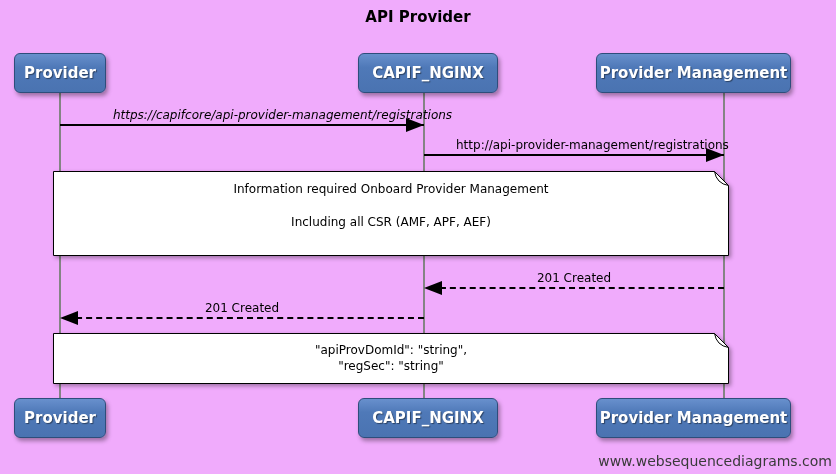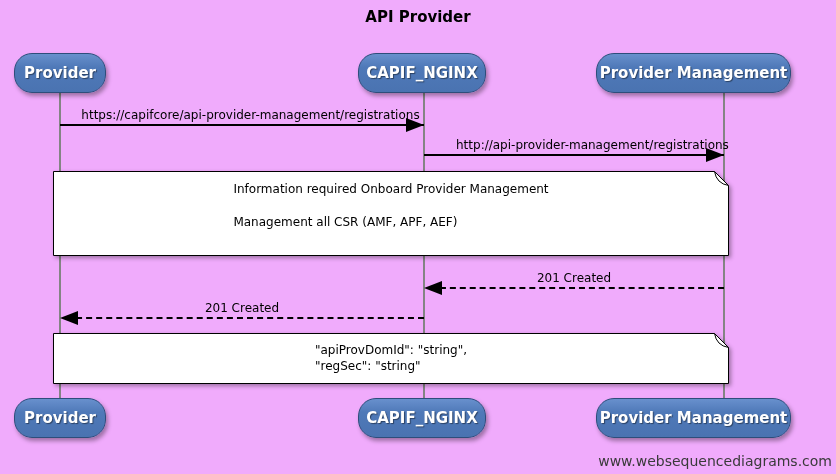--- a/index.html
+++ b/index.html
@@ -8,28 +8,28 @@
     position:relative; width:836px; height:474px; background:#f0abfc;
     font-family:"DejaVu Sans","Liberation Sans",sans-serif; overflow:hidden;
   }
   .title {
     position:absolute; top:8px; left:0; width:836px; text-align:center;
     font-size:15px; font-weight:bold; color:#000; z-index:5;
   }
   .actor {
     position:absolute; height:40px; line-height:38px; text-align:center;
     background:linear-gradient(180deg,#6890cd 0%, #4f79b8 35%, #4a73b1 100%);
-    border:1px solid #2e4d7b; border-radius:18px;
+    border:1px solid #2e4d7b; border-radius:6px;
     color:#ffffff; font-size:15px; font-weight:bold;
     text-shadow:1px 1px 1px rgba(0,0,0,0.45);
     box-shadow:2px 3px 4px rgba(0,0,0,0.35);
     z-index:4; white-space:nowrap;
   }
   .actor.provider       { left:14px;  width:92px;  }
-  .actor.capif          { left:358px; width:128px; }
+  .actor.capif          { left:358px; width:140px; }
   .actor.provmgmt       { left:596px; width:195px; }
   .actor.top            { top:53px;  }
   .actor.bottom         { top:398px; }
   .lifeline {
     position:absolute; top:93px; height:305px; width:2px;
     background:#848484; z-index:1;
   }
   .lifeline.l1 { left:59px;  }
   .lifeline.l2 { left:423px; }
   .lifeline.l3 { left:723px; }
@@ -46,21 +46,21 @@
   .msg-label {
     position:absolute; text-align:center; font-size:12px; color:#000;
     white-space:nowrap; z-index:2;
   }
   .note {
     position:absolute; left:53px; width:676px; z-index:3;
   }
   .note svg { position:absolute; top:0; left:0; filter:drop-shadow(2px 2px 2px rgba(0,0,0,0.35)); }
   .note-text {
     position:absolute; left:50%; transform:translateX(-50%);
-    text-align:left; font-size:12px; color:#000; white-space:nowrap; z-index:4;
+    text-align:center; font-size:12px; color:#000; white-space:nowrap; z-index:4;
   }
   .note1 { top:171px; height:85px; }
   .note2 { top:333px; height:51px; }
   .note1 .note-text { top:10px; line-height:17px; }
   .note1 .note-text .line2 { margin-top:16px; }
   .note2 .note-text { top:9px; line-height:16px; }
   .watermark {
     position:absolute; right:4px; bottom:5px; font-size:14px; color:#3a3a3a;
     z-index:5; white-space:nowrap;
   }
@@ -79,36 +79,36 @@
     <span>CAPIF_NGINX</span>
   </div>
   <div class="actor provmgmt top">
     <span>Provider Management</span>
   </div>
 
   <div class="lifeline l1"></div>
   <div class="lifeline l2"></div>
   <div class="lifeline l3"></div>
 
-  <div class="msg-label" style="left:44px; width:413px; top:108px;">https://capifcore/api-provider-management/registrations</div>
+  <div class="msg-label" style="left:76px; width:413px; top:108px;font-style:italic;">https://capifcore/api-provider-management/registrations</div>
   <div class="msg-line" style="left:60px; width:364px; top:124px;"></div>
   <div class="arrow-head right" style="left:406px; top:118px;"></div>
 
   <div class="msg-label" style="left:424px; width:300px; top:138px;padding-left:32px;">http://api-provider-management/registrations</div>
   <div class="msg-line" style="left:424px; width:300px; top:154px;"></div>
   <div class="arrow-head right" style="left:706px; top:148px;"></div>
 
   <div class="note note1">
     <svg width="676" height="85" viewBox="0 0 676 85">
       <path d="M0.5,0.5 L661.5,0.5 L675.5,14.5 L675.5,84.5 L0.5,84.5 Z" fill="#ffffff" stroke="#000000" stroke-width="1"></path>
       <path d="M661.5,0.5 Q663.5,12.5 675.5,14.5" fill="none" stroke="#000000" stroke-width="1"></path>
     </svg>
     <div class="note-text">
       <div class="line1">Information required Onboard Provider Management</div>
-      <div class="line2">Management all CSR (AMF, APF, AEF)</div>
+      <div class="line2">Including all CSR (AMF, APF, AEF)</div>
     </div>
   </div>
 
   <div class="msg-label" style="left:424px; width:300px; top:271px;">201 Created</div>
   <div class="msg-line dashed" style="left:430px; width:294px; top:287px;"></div>
   <div class="arrow-head left" style="left:424px; top:281px;"></div>
 
   <div class="msg-label" style="left:60px; width:364px; top:301px;">201 Created</div>
   <div class="msg-line dashed" style="left:66px; width:358px; top:317px;"></div>
   <div class="arrow-head left" style="left:60px; top:311px;"></div>

